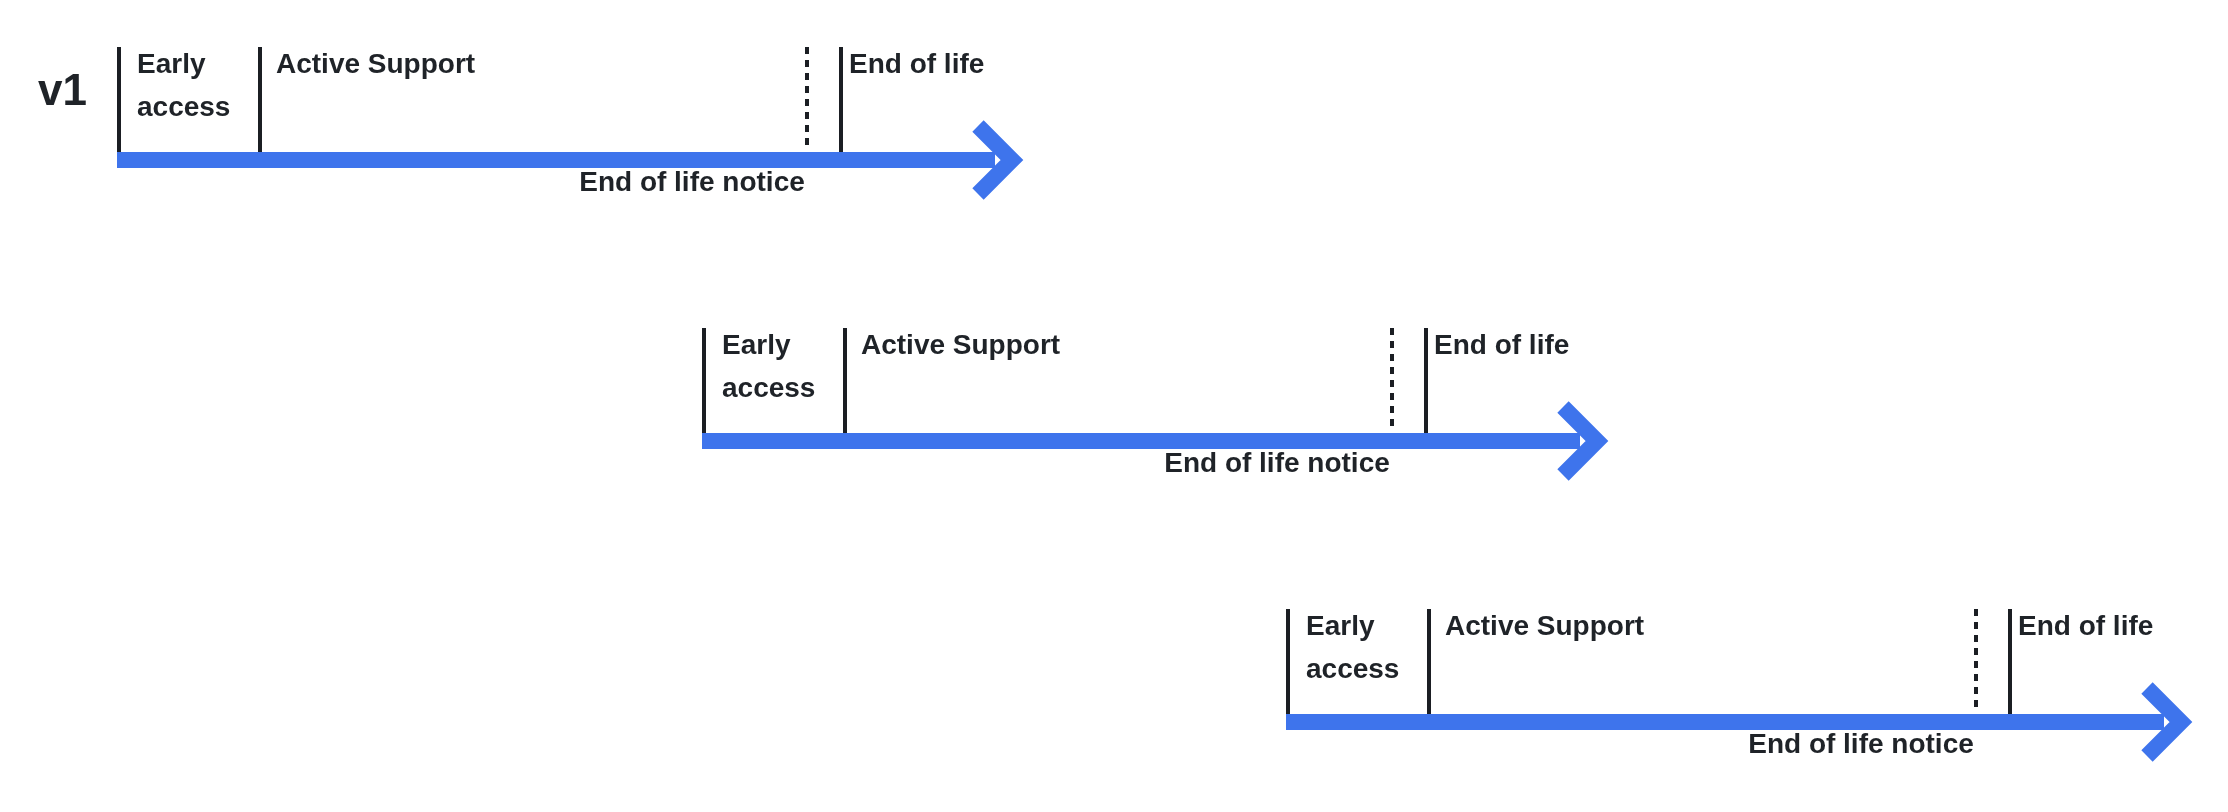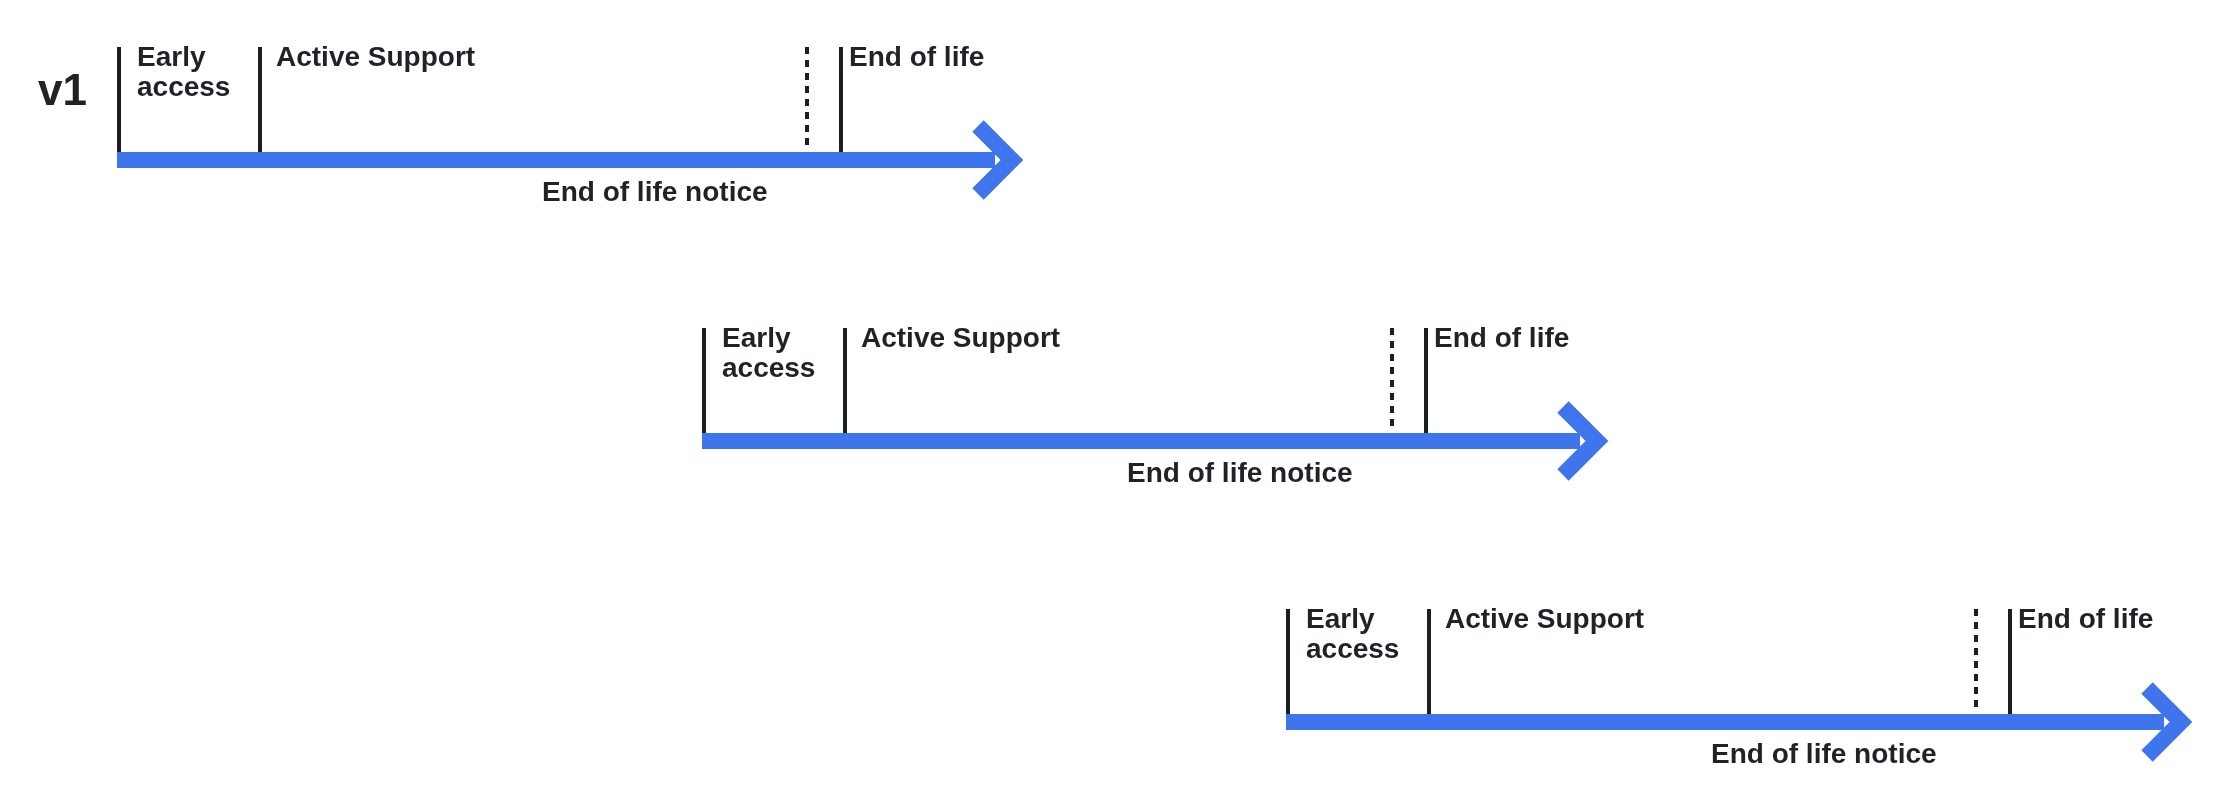--- a/index.html
+++ b/index.html
@@ -43,30 +43,30 @@
     width: 4px; height: 101px;
     background: repeating-linear-gradient(
       to bottom,
       var(--tick-color) 0px, var(--tick-color) 7px,
       transparent 7px, transparent 13px
     );
   }
 
   .phase-label {
     position: absolute; top: -5px;
-    font-size: 28px; line-height: 30px; font-weight: 700;
+    font-size: 28px; line-height: 43px; font-weight: 700;
     color: var(--text-dark);
     white-space: pre-line;
   }
   .label-early   { left: 20px;  width: 112px; }
   .label-active  { left: 159px; width: 420px; white-space: nowrap; }
   .label-eol     { left: 732px; width: 230px; white-space: nowrap; }
   .label-notice  {
-    position: absolute; left: 425px; top: 129px; width: 300px;
-    text-align: left;
+    position: absolute; left: 425px; top: 119px; width: 300px;
+    text-align: center;
     font-size: 28px; line-height: 31px; font-weight: 700;
     color: var(--text-dark);
     white-space: nowrap;
   }
 
   .arrow-svg {
     position: absolute; left: 0; top: 73px;
     width: 916px; height: 82px;
     color: var(--arrow-blue);
     display: block;

